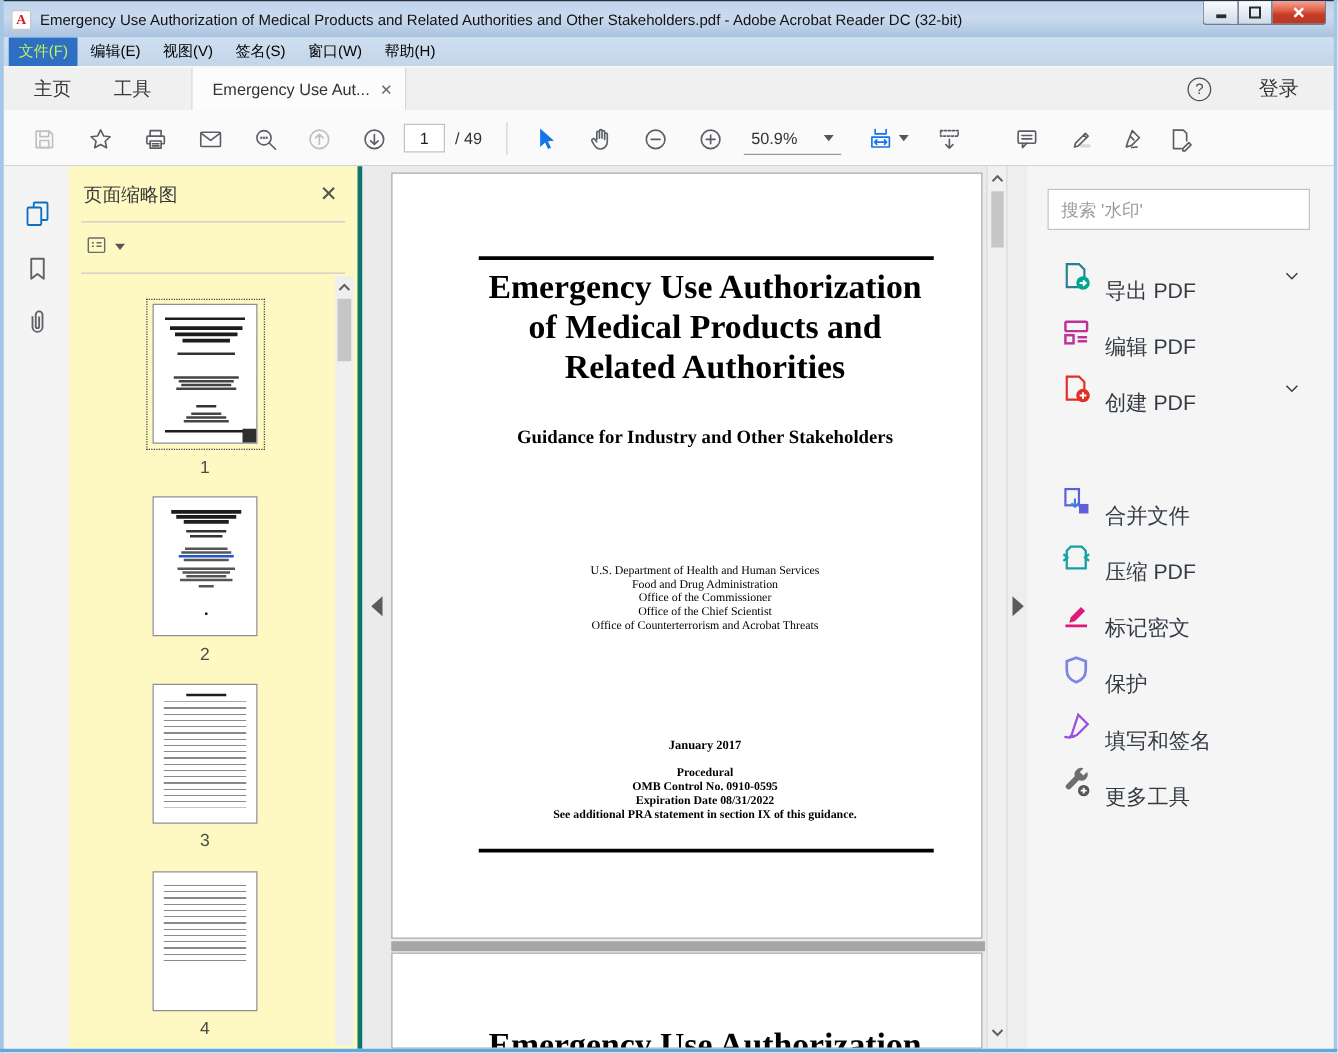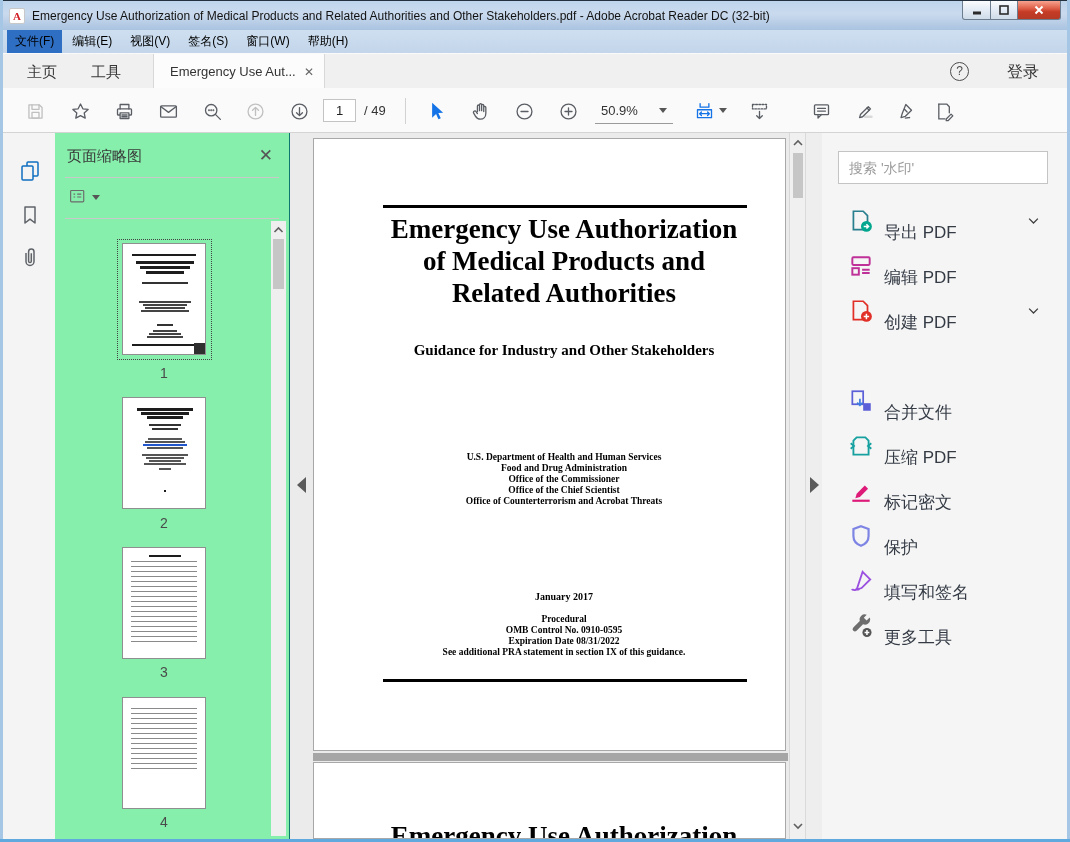--- a/index.html
+++ b/index.html
@@ -23,21 +23,21 @@
   .win-btn { height:19px; border:1px solid #6d7d90; border-top:none; display:flex; align-items:center; justify-content:center; }
   .win-btn.min { width:29px; border-radius:0 0 0 3px; background:linear-gradient(180deg,#fbfcfd,#e6edf6 45%,#cfdbe9); }
   .win-btn.max { width:28px; margin-left:-1px; background:linear-gradient(180deg,#fbfcfd,#e6edf6 45%,#cfdbe9); }
   .win-btn.close { width:44px; margin-left:-1px; border-radius:0 0 3px 0;
     background:linear-gradient(180deg,#f7a38f 0%,#e0614a 40%,#c53b26 60%,#b53a25 100%); }
 
   
   .menubar { position:absolute; left:1px; top:30px; width:1068px; height:23px;
     background:linear-gradient(180deg,#cedff0,#c3d5ea); display:flex; align-items:center; padding-left:6px; }
   .menu-item { font-size:12px; color:#000; padding:3px 8px; margin-right:2px; white-space:nowrap; cursor:default; }
-  .menu-item.active { background:#2e6fc4; color:#000000; }
+  .menu-item.active { background:#2e6fc4; color:#bef264; }
 
   
   .tabbar { position:absolute; left:3px; top:53px; width:1064px; height:35px; background:#f0f0f0; border-top:1px solid #fafafa; }
   .tab { position:absolute; top:0; height:35px; line-height:35px; font-size:15px; color:#383838; cursor:default; }
   .tab-home { left:24px; } .tab-tools { left:88px; }
   .doc-tab { position:absolute; left:150px; top:0; width:172px; height:35px; background:#fcfcfc;
     border-left:1px solid #d8d8d8; border-right:1px solid #d8d8d8; display:flex; align-items:center; padding:0 10px 0 16px; }
   .doc-tab-label { font-size:13px; color:#333; white-space:nowrap; overflow:hidden; flex:1; }
   .doc-tab-close { font-size:12px; color:#666; margin-left:6px; }
   .help-btn { position:absolute; right:98px; top:8px; width:19px; height:19px; border:1.5px solid #4d4d4d; border-radius:50%;
@@ -57,21 +57,21 @@
     display:flex; align-items:center; justify-content:space-between; padding:0 6px; }
   .zoom-val { font-size:13px; color:#333; }
   .caret { width:0; height:0; border-left:4px solid transparent; border-right:4px solid transparent; border-top:5px solid #565656; }
 
   
   .left-rail { position:absolute; left:3px; top:133px; width:52px; height:706px; background:#f4f4f4; }
   .rail-btn { position:absolute; left:15px; width:24px; height:24px; }
   .rail-btn svg { width:24px; height:24px; fill:none; stroke:#5f6368; stroke-width:1.5; stroke-linejoin:round; }
   .rail-btn.active svg { stroke:#0f6fc0; }
 
-  .thumb-panel { position:absolute; left:55px; top:133px; width:235px; height:706px; background:#86efac; border-right:1px solid #0f766e; }
+  .thumb-panel { position:absolute; left:55px; top:133px; width:235px; height:706px; background:#fef9c3; border-right:4px solid #0f766e; }
   .tp-title { position:absolute; left:12px; top:14px; font-size:15px; color:#383838; }
   .tp-close { position:absolute; right:16px; top:12px; font-size:17px; color:#555; }
   .tp-div1 { position:absolute; left:10px; right:10px; top:44px; height:1px; background:#c9c9c9; }
   .tp-opts { position:absolute; left:13px; top:54px; width:34px; height:20px; display:flex; align-items:center; }
   .tp-opts svg { width:20px; height:18px; fill:none; stroke:#6b6b6b; stroke-width:1.4; }
   .tp-div2 { position:absolute; left:10px; right:10px; top:85px; height:1px; background:#c9c9c9; }
 
   .thumb-sel { position:absolute; left:62px; top:106px; width:95px; height:121px; border:1px dotted #444; }
   .tpage { position:absolute; background:#fff; border:1px solid #8f8f8f; width:84px; left:67px; height:112px; }
   .tpage .bar { position:absolute; background:#1d1d1d; }
@@ -82,21 +82,21 @@
   .tp-scroll { position:absolute; right:3px; top:88px; width:15px; height:615px; background:#efefef; }
   .tp-scroll .thumbbar { position:absolute; left:2px; top:18px; width:11px; height:50px; background:#c6c6c6; }
   .chev { stroke:#606060; stroke-width:1.6; fill:none; }
 
   .canvas { position:absolute; left:290px; top:133px; width:515px; height:706px; background:#ebebeb; overflow:hidden; }
   .page1 { position:absolute; left:23px; top:5px; width:473px; height:613px; background:#fff; border:1px solid #a8a8a8;
     font-family:"Liberation Serif", serif; }
   .rule { position:absolute; left:69px; width:364px; height:3px; background:#000; }
   .doc-title { position:absolute; left:40px; width:420px; text-align:center; font-weight:bold; font-size:27px; line-height:32px; color:#000; }
   .doc-sub { position:absolute; left:40px; width:420px; text-align:center; font-weight:bold; font-size:15px; color:#000; }
-  .doc-agency { position:absolute; left:40px; width:420px; text-align:center; font-weight:bold; font-size:9.5px; line-height:10.8px; color:#000; }
+  .doc-agency { position:absolute; left:40px; width:420px; text-align:center; font-weight:normal; font-size:9.5px; line-height:10.8px; color:#000; }
   .doc-date { position:absolute; left:40px; width:420px; text-align:center; font-weight:bold; font-size:10px; color:#000; }
   .doc-meta { position:absolute; left:40px; width:420px; text-align:center; font-weight:bold; font-size:9.5px; line-height:10.8px; color:#000; }
   .page-gap { position:absolute; left:23px; top:620px; width:475px; height:8px; background:#a6a6a6; }
   .page2 { position:absolute; left:23px; top:629px; width:473px; height:77px; background:#fff; border:1px solid #a8a8a8; overflow:hidden;
     font-family:"Liberation Serif", serif; }
   .page2 .p2-head { position:absolute; left:40px; top:58px; width:420px; text-align:center; font-weight:bold; font-size:27px; color:#000; }
 
   .doc-scroll { position:absolute; right:0; top:0; width:16px; height:706px; background:#f0f0f0; border-left:1px solid #d8d8d8; }
   .doc-scroll .thumbbar { position:absolute; left:3px; top:20px; width:10px; height:45px; background:#c6c6c6; }
 

